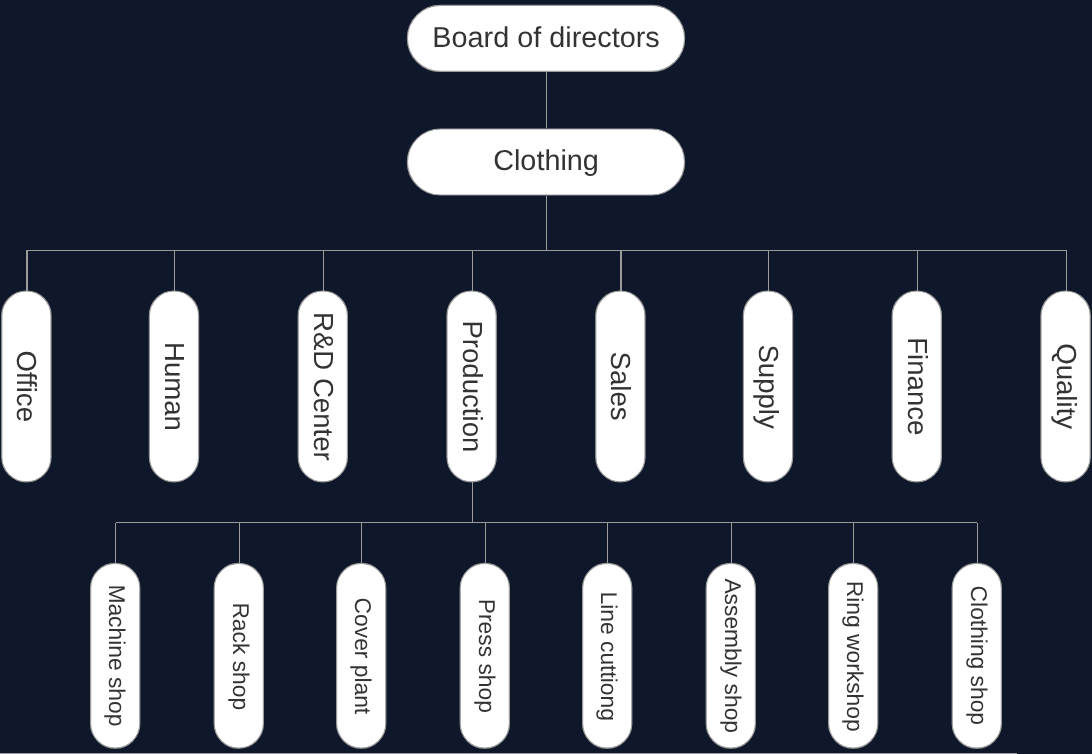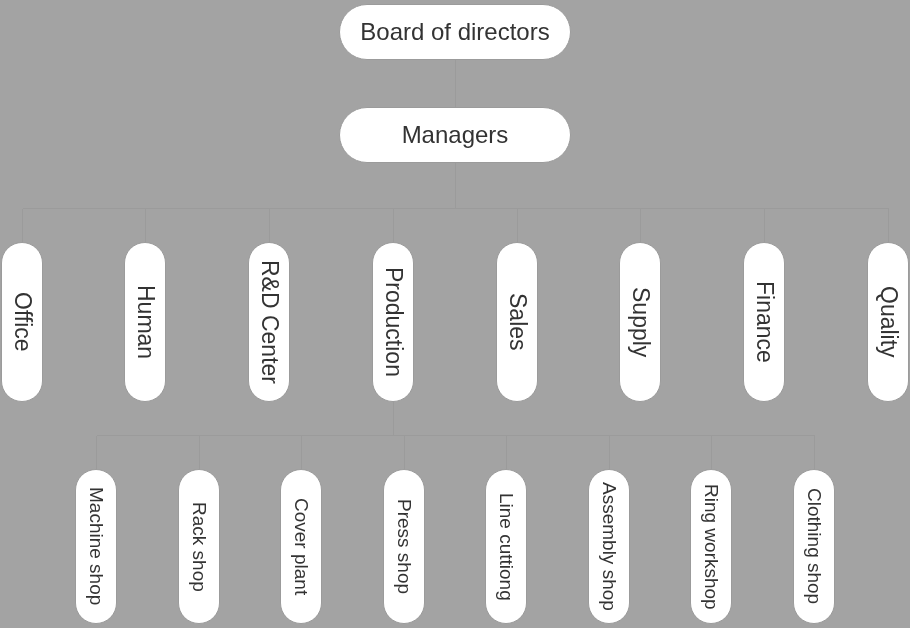--- a/index.html
+++ b/index.html
@@ -1,19 +1,19 @@
 <!DOCTYPE html>
 <html><head>
 <meta charset="utf-8">
 <style>
   html, body { margin:0; padding:0; background:#ffffff; }
   .canvas {
     position:relative;
     width:910px; height:628px;
-    background:#a3a3a3;
+    background:#0f172a;
     font-family:"Liberation Sans", sans-serif;
     overflow:hidden;
   }
   svg.wires { position:absolute; left:0; top:0; width:910px; height:628px; }
   svg.wires line { stroke:#9b9b9b; stroke-width:1; shape-rendering:crispEdges; }
   .node {
     position:absolute;
     box-sizing:border-box;
     background:#ffffff;
     border:1px solid #9b9b9b;
@@ -69,21 +69,21 @@
     <line x1="506.5" y1="435.5" x2="506.5" y2="470"></line>
     <line x1="609.5" y1="435.5" x2="609.5" y2="470"></line>
     <line x1="711.5" y1="435.5" x2="711.5" y2="470"></line>
     <line x1="814.5" y1="435.5" x2="814.5" y2="470"></line>
   </svg>
 
   <div class="node lv1 board">
     <span>Board of directors</span>
   </div>
   <div class="node lv1 manager">
-    <span>Managers</span>
+    <span>Clothing</span>
   </div>
 
   <div class="node pill lv2" style="left:1px">
       <span>Office</span>
     </div>
   <div class="node pill lv2" style="left:124px">
       <span>Human</span>
     </div>
   <div class="node pill lv2" style="left:248px">
       <span>R&amp;D Center</span>

